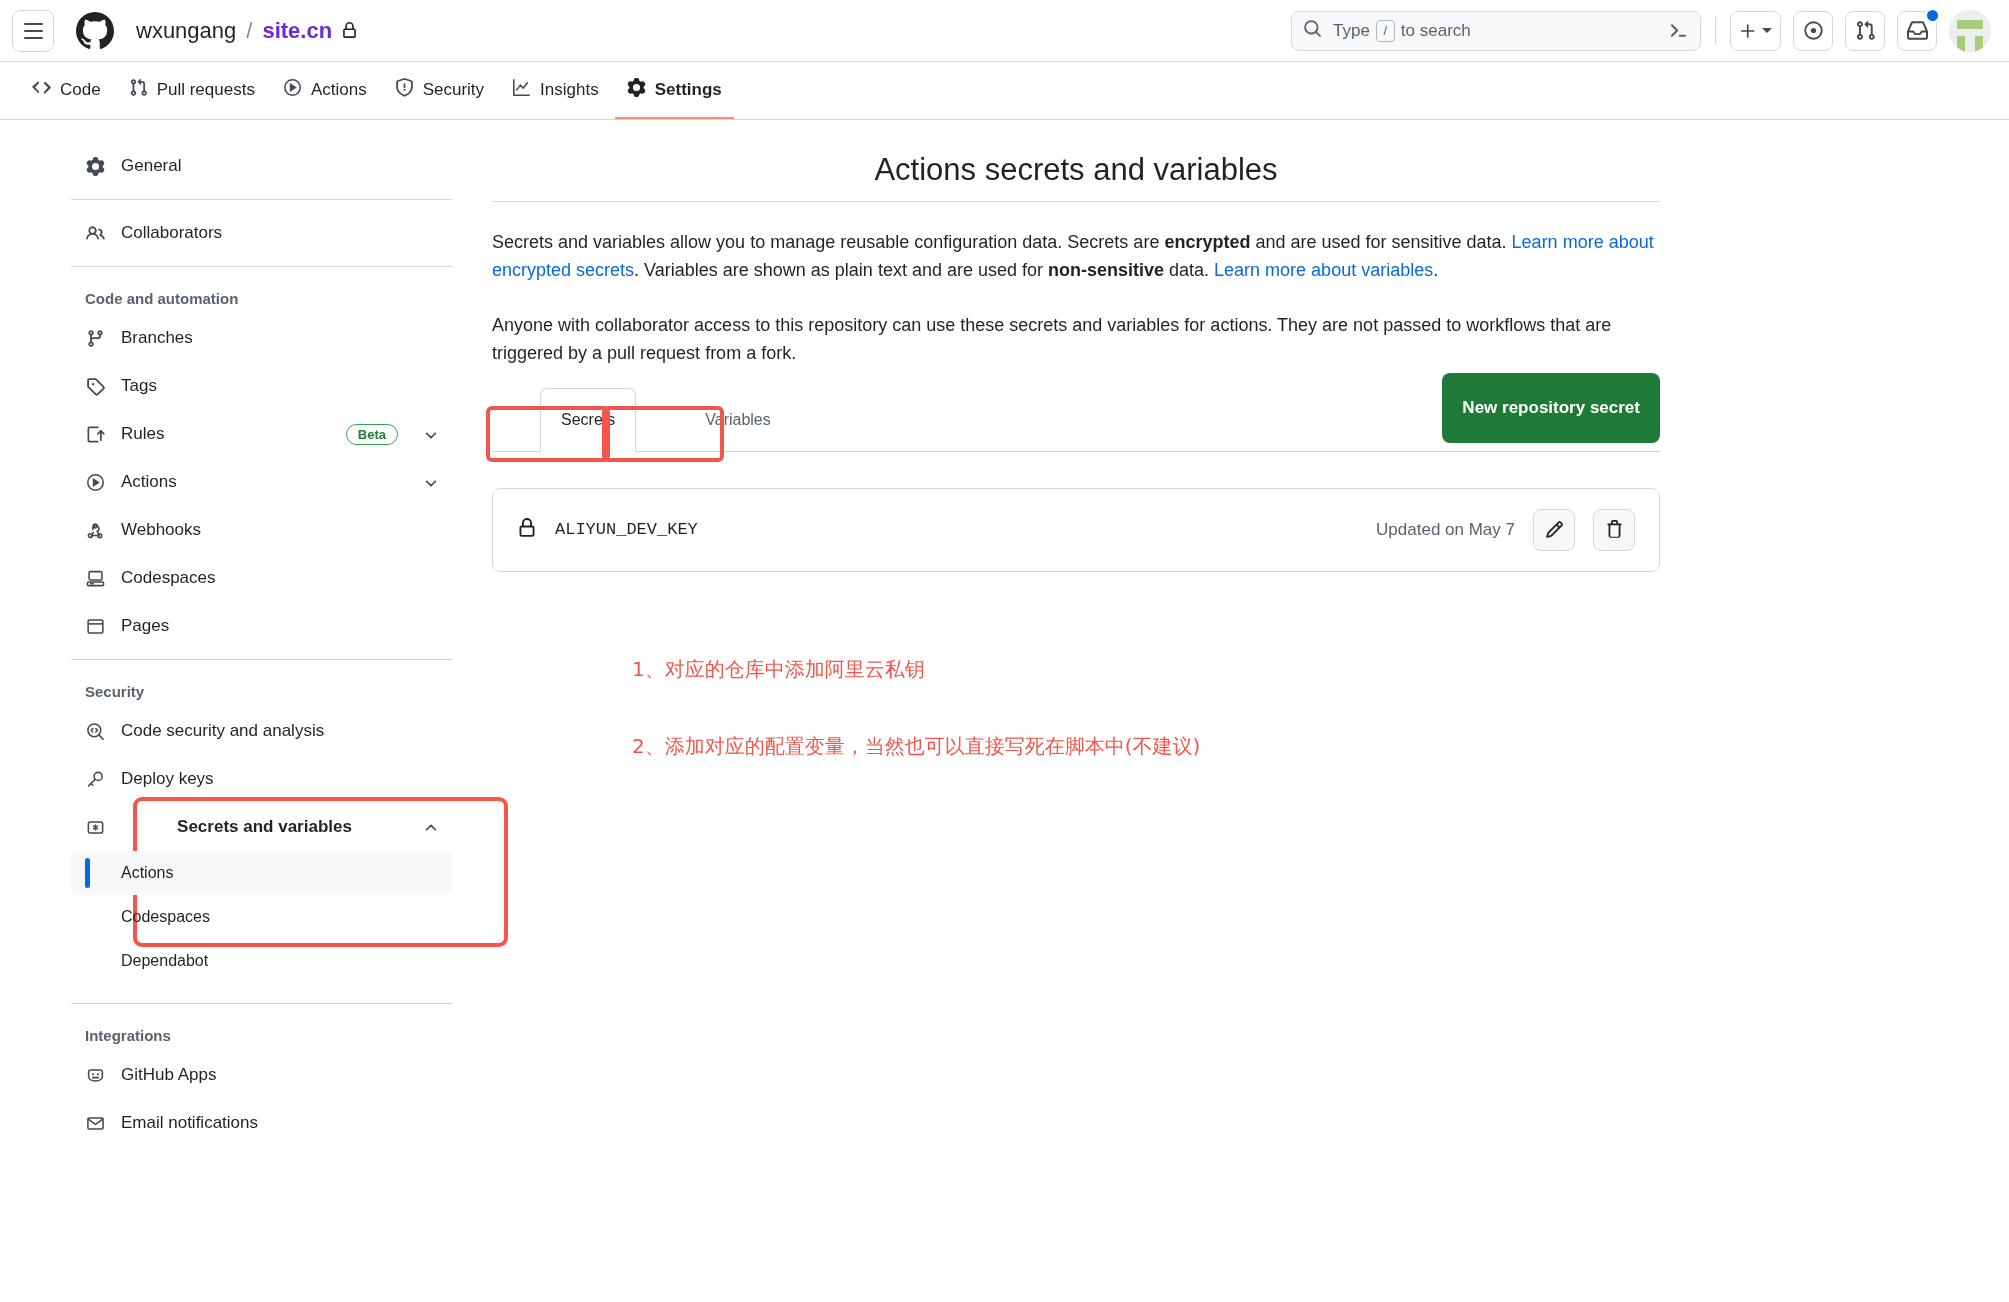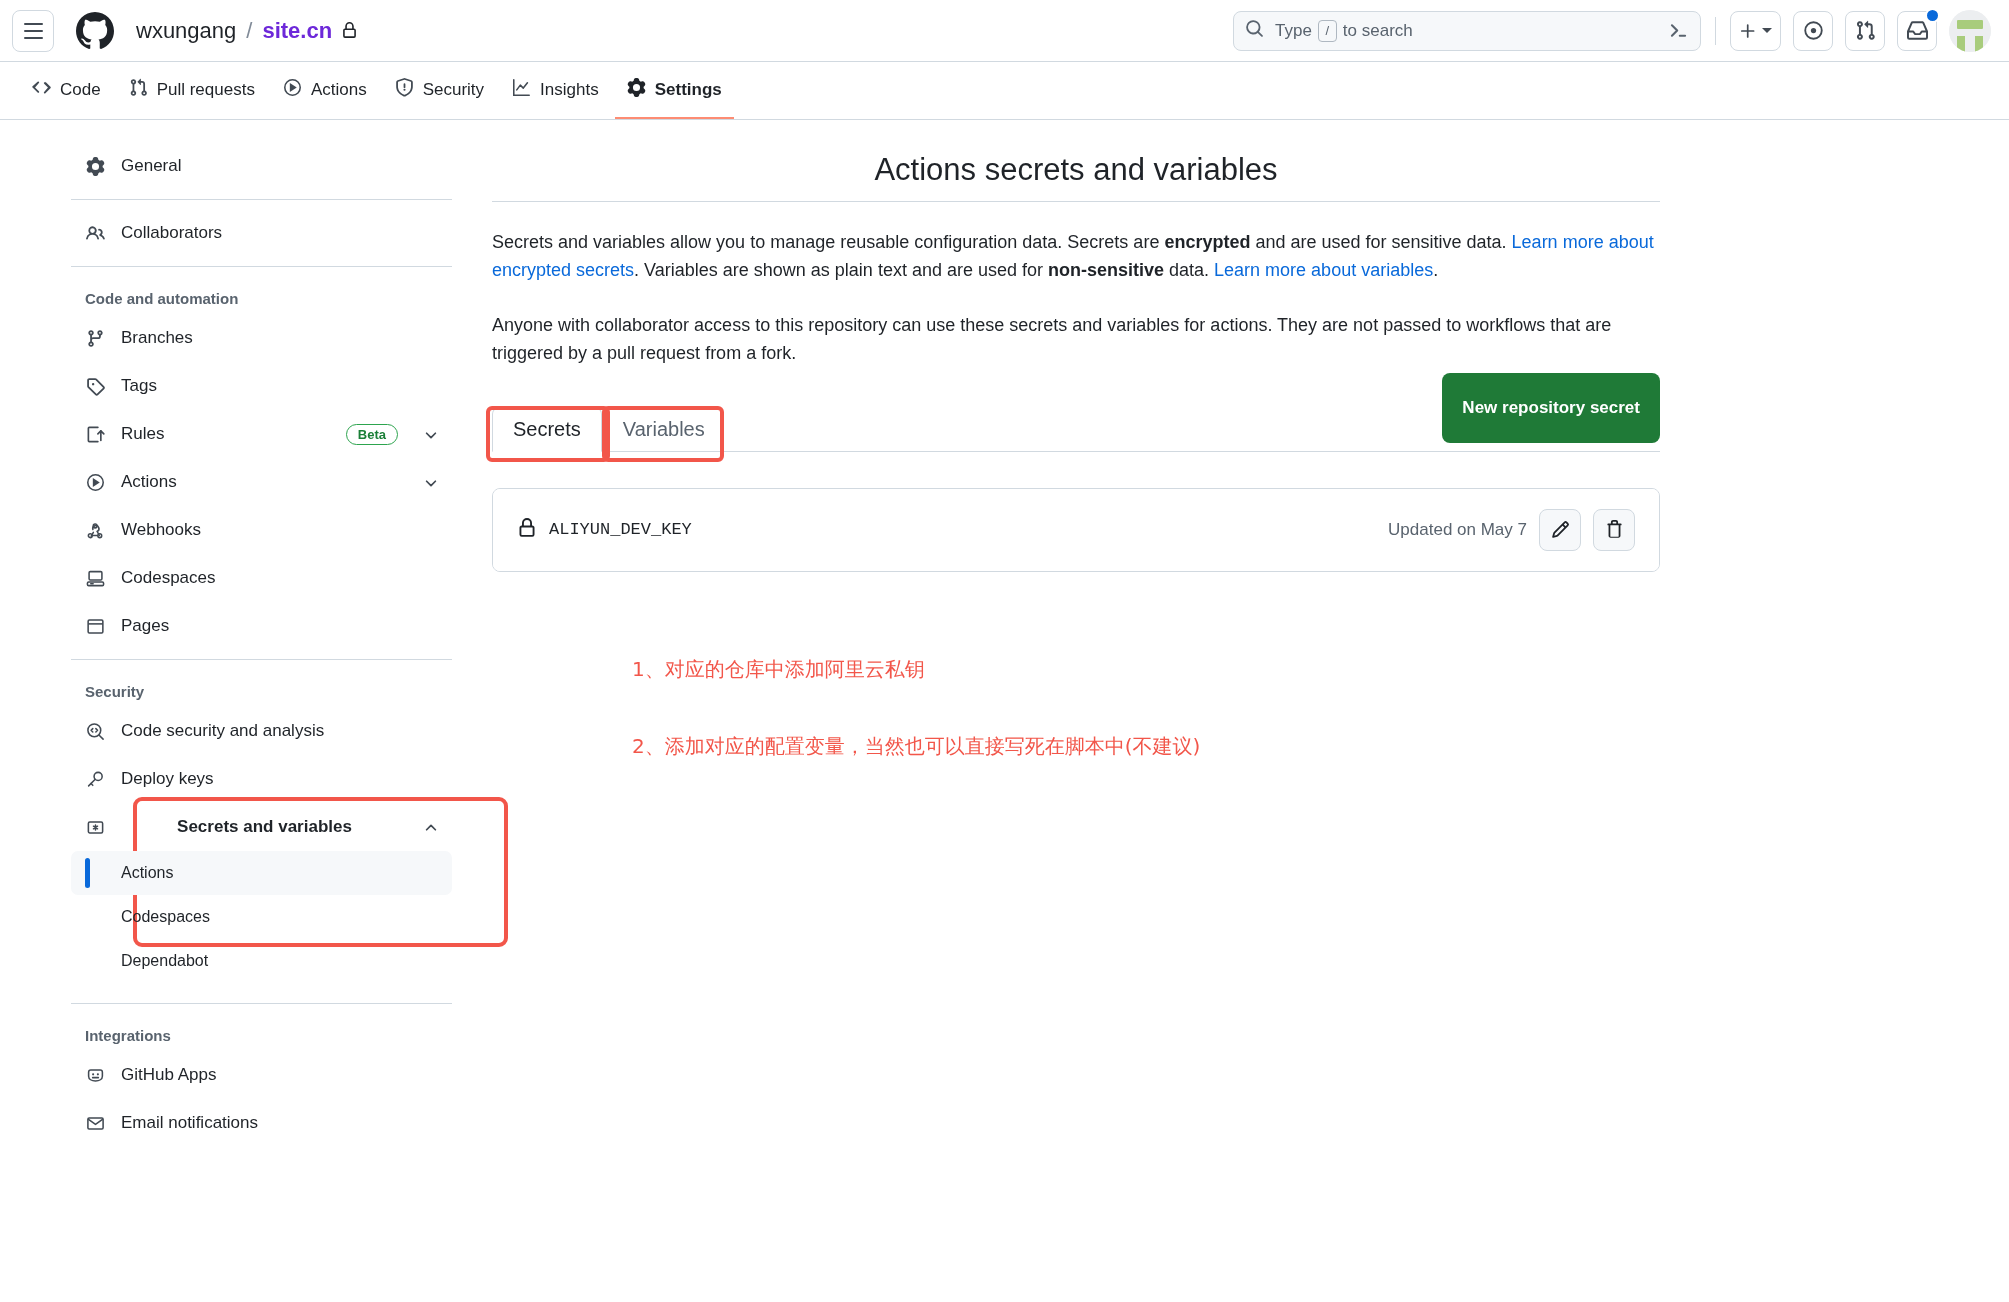--- a/index.html
+++ b/index.html
@@ -47,21 +47,21 @@
   .breadcrumb .owner { color: #1f2328; }
   .breadcrumb .sep { margin: 0 10px; color: #818b98; }
   .breadcrumb .repo { font-weight: bold; color: #6d28d9; }
   .breadcrumb .lock { margin-left: 9px; display:flex; align-items:center; }
 
   .header-right {
     margin-left: auto;
     display: flex; align-items: center; gap: 12px;
   }
   .search-box {
-    width: 468px; height: 40px;
+    width: 410px; height: 40px;
     border: 1px solid #d1d9e0;
     border-radius: 8px;
     background: #f6f8fa;
     display: flex; align-items: center;
     padding: 0 11px;
     cursor: text;
   }
   .search-box .placeholder {
     margin-left: 11px;
     color: #59636e;
@@ -240,28 +240,29 @@
 
   .tabs-row {
     display: flex;
     align-items: flex-end;
     margin-top: 36px;
     border-bottom: 1px solid #d1d9e0;
     position: relative;
     height: 48px;
   }
   .tab {
-    font-size: 20px;
-    padding: 10px 20px;
+    font-size: 16px;
+    padding: 22px 20px;
     border: 1px solid transparent;
     border-radius: 7px 7px 0 0;
     cursor: pointer;
     position: relative;
     bottom: -1px;
     color: #59636e;
+    margin-left: 48px;
   }
   .tab.active {
     background: #fff;
     border-color: #d1d9e0;
     border-bottom-color: #fff;
     color: #1f2328;
   }
   .new-secret-btn {
     margin-left: auto;
     background: #1f7a37;
@@ -286,21 +287,21 @@
 
   .secrets-card {
     margin-top: 36px;
     border: 1px solid #d1d9e0;
     border-radius: 8px;
     overflow: hidden;
   }
   .secret-row {
     display: flex; align-items: center;
     padding: 20px 24px;
-    gap: 12px;
+    gap: 18px;
     background: #fff;
   }
   .secret-name {
     font-family: "Liberation Mono", monospace;
     font-size: 17px;
     color: #1f2328;
   }
   .secret-updated {
     margin-left: auto;
     font-size: 17px;

